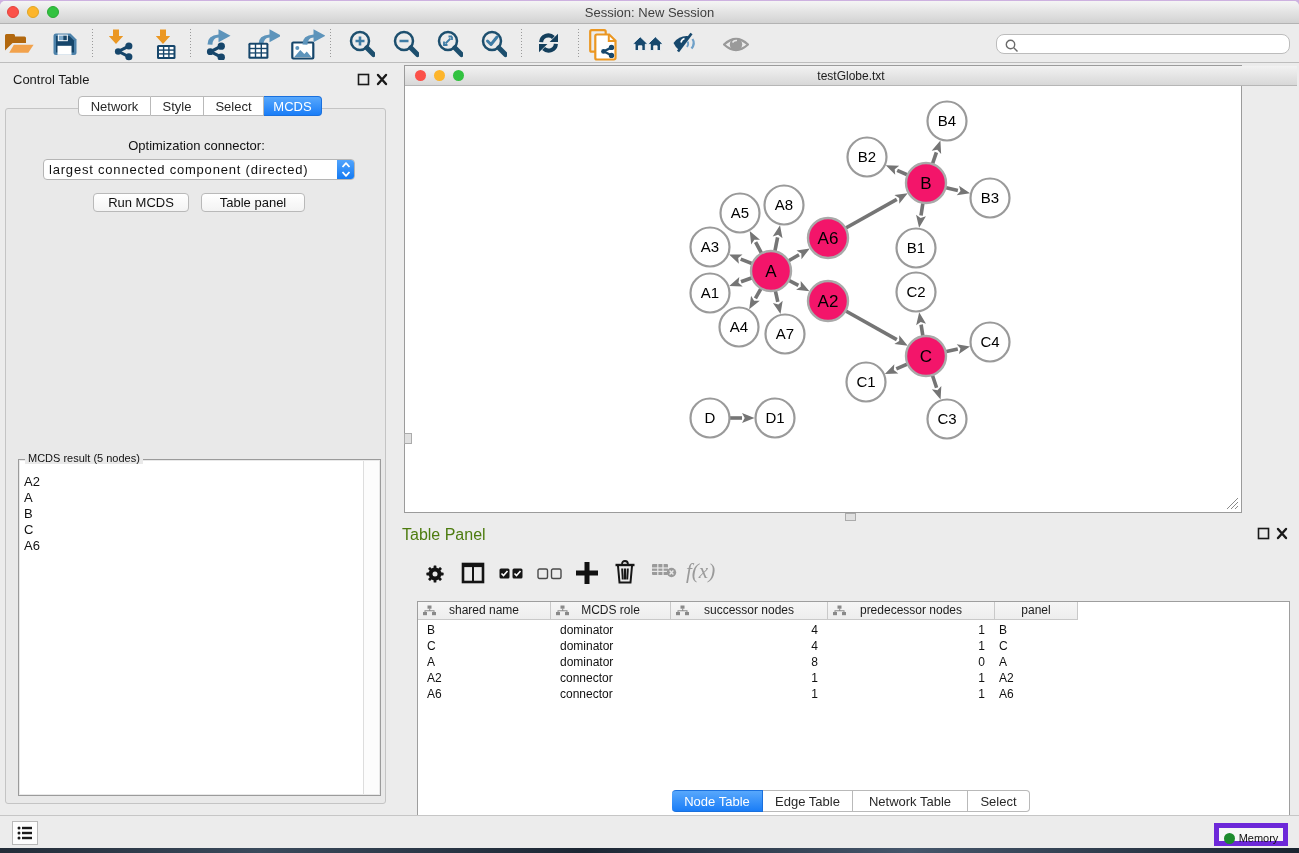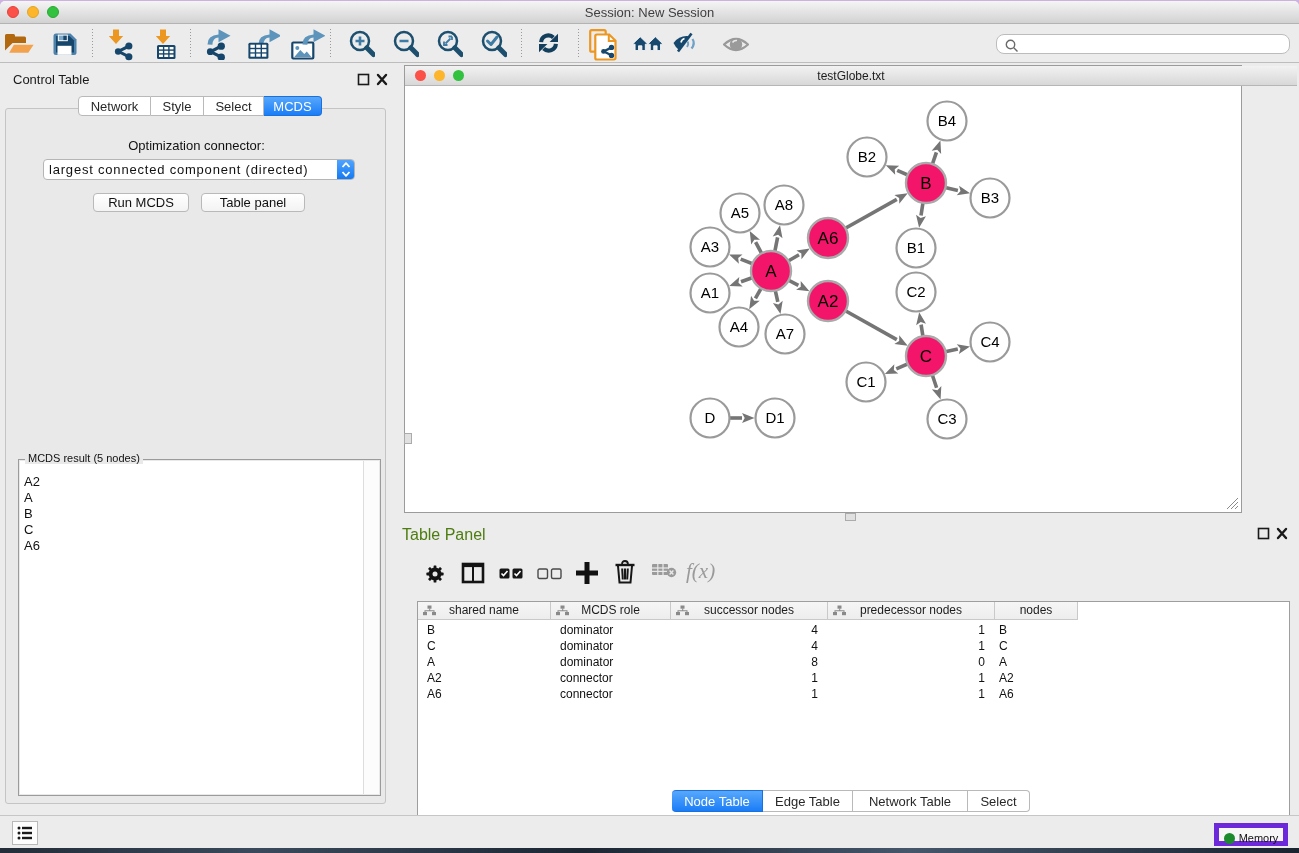--- a/index.html
+++ b/index.html
@@ -424,21 +424,21 @@
           </g>
         </svg>successor nodes</div>
 <div class="th" style="left:410px;width:167px"><svg width="13" height="11" viewBox="0 0 13 11" style="position:absolute;left:5px;top:3px">
           <g fill="#8a8a8a">
             <rect x="4.5" y="0.5" width="4" height="3.2"></rect>
             <rect x="0" y="7" width="4" height="3.2"></rect>
             <rect x="9" y="7" width="4" height="3.2"></rect>
             <path d="M6.2 3.5 h1 v2 h-1 z M1.5 5.2 h10 v1 h-10 z M1.5 5.2 h1 v2 h-1 z M10.5 5.2 h1 v2 h-1 z"></path>
           </g>
         </svg>predecessor nodes</div>
-<div class="th" style="left:577px;width:83px">nodes</div>
+<div class="th" style="left:577px;width:83px">panel</div>
 <div class="td" style="left:9px;top:20px">B</div>
 <div class="td" style="left:142px;top:20px">dominator</div>
 <div class="td" style="left:253px;top:20px;width:147px;text-align:right">4</div>
 <div class="td" style="left:410px;top:20px;width:157px;text-align:right">1</div>
 <div class="td" style="left:581px;top:20px">B</div>
 <div class="td" style="left:9px;top:36px">C</div>
 <div class="td" style="left:142px;top:36px">dominator</div>
 <div class="td" style="left:253px;top:36px;width:147px;text-align:right">4</div>
 <div class="td" style="left:410px;top:36px;width:157px;text-align:right">1</div>
 <div class="td" style="left:581px;top:36px">C</div>

